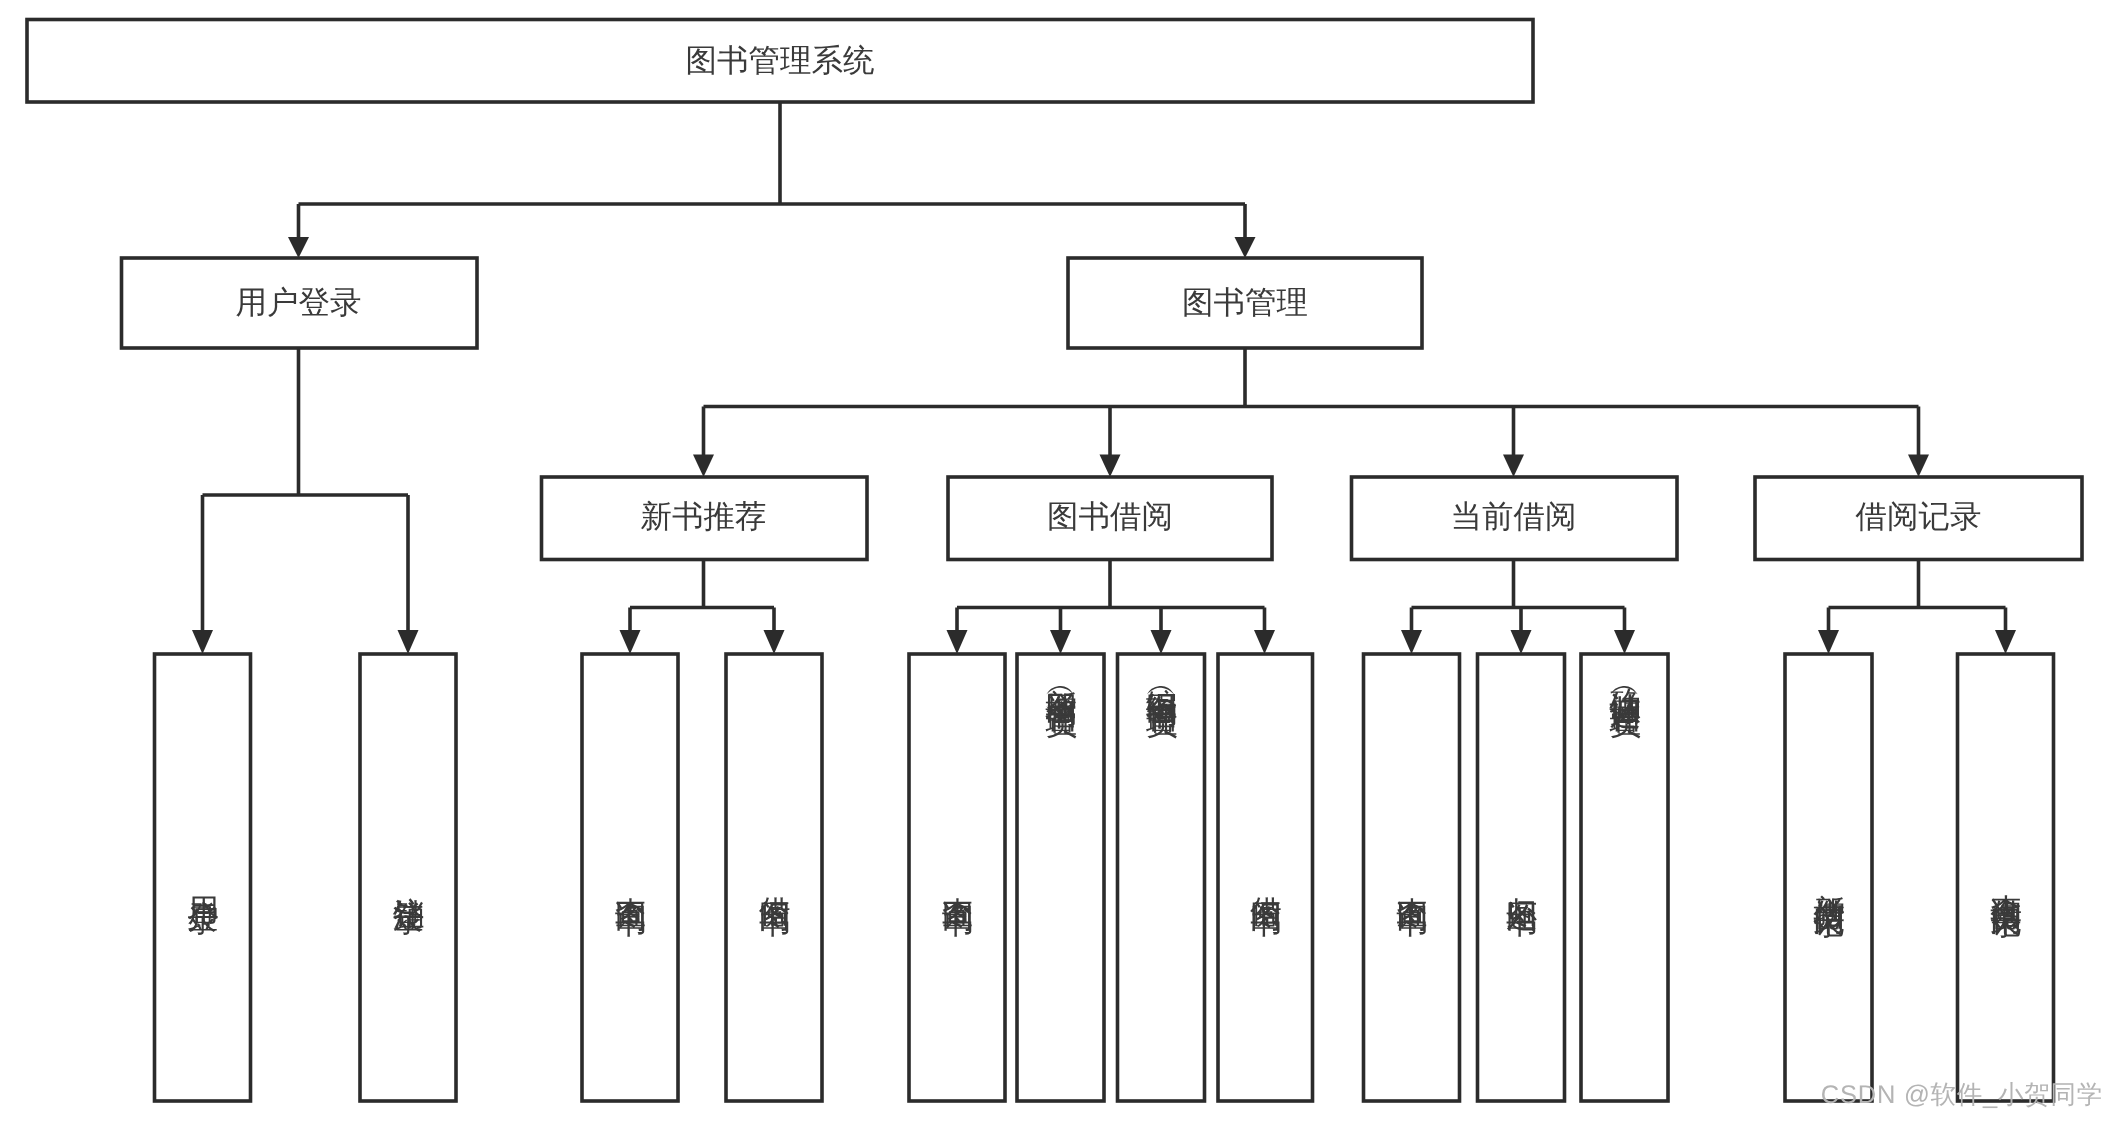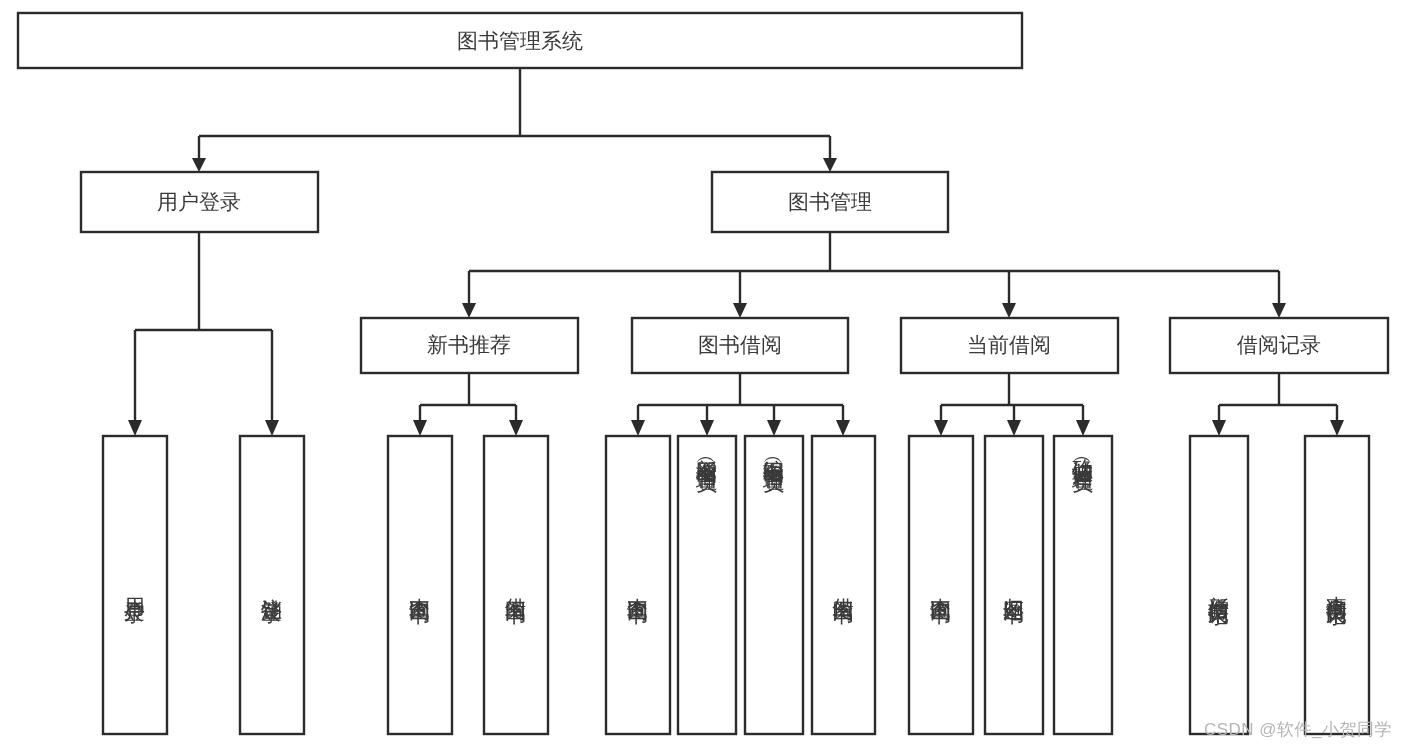--- a/index.html
+++ b/index.html
@@ -62,21 +62,21 @@
     font-family: "Liberation Sans", "DejaVu Sans", sans-serif;
     font-size: 21px;
     line-height: 1.0;
     color: #3a3a3a;
     letter-spacing: 2px;
     white-space: nowrap;
     text-align: center;
   }
   .watermark {
     position: absolute;
-    right: 13px;
+    right: 3px;
     bottom: 6px;
     font-family: "Liberation Sans", "DejaVu Sans", sans-serif;
     font-size: 17px;
     color: #b4b4b4;
     letter-spacing: 0.5px;
     white-space: nowrap;
   }
 </style>
 </head>
 <body>

